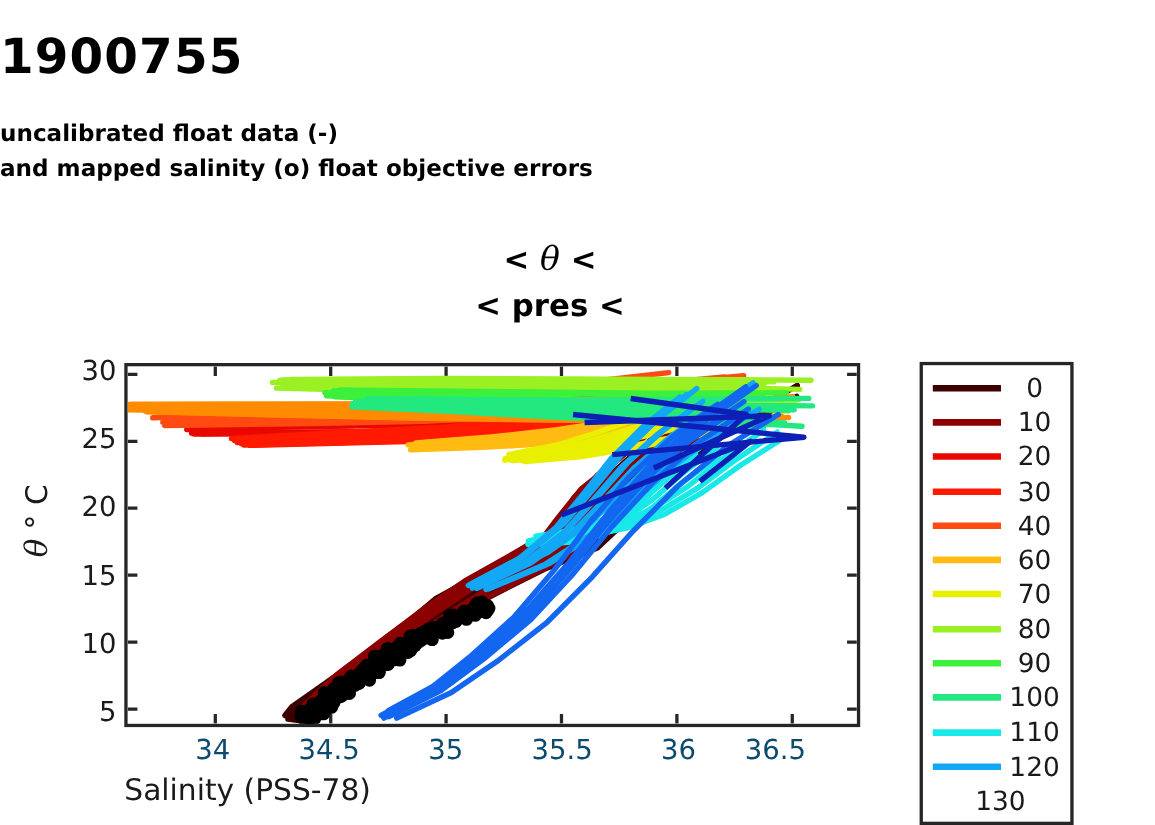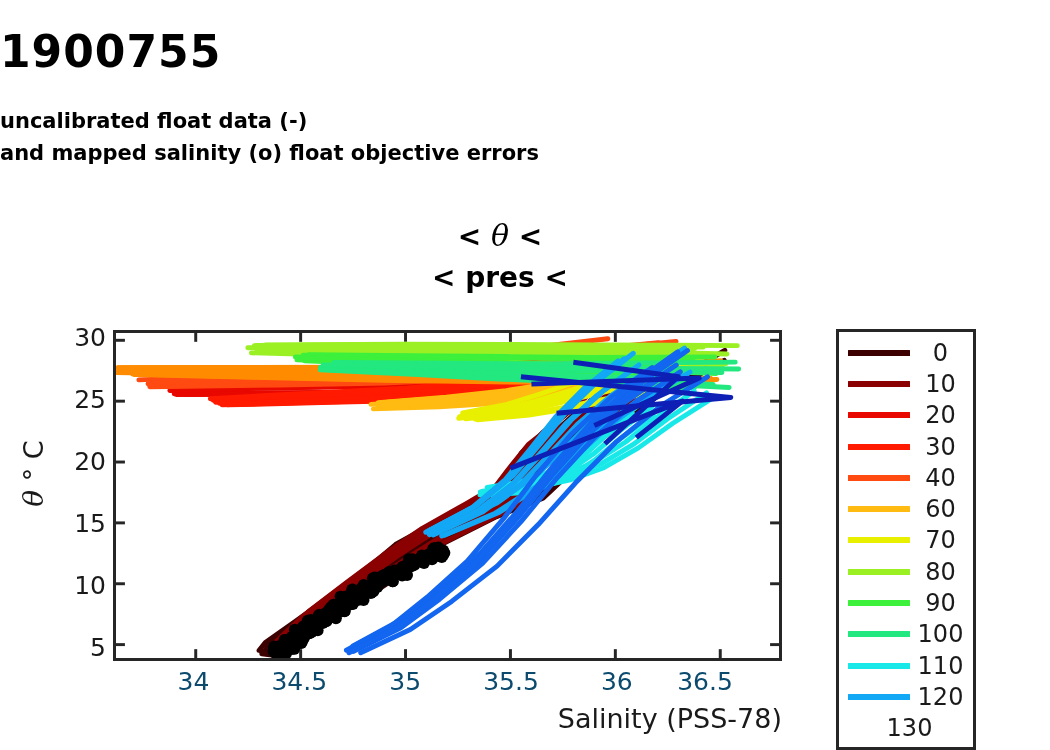--- a/index.html
+++ b/index.html
@@ -109,21 +109,21 @@
     left: 113px;
     top: 661px;
     width: 669px;
     height: 40px;
   }
   #xlabel {
     position: absolute;
     left: 113px;
     top: 703px;
     width: 669px;
-    text-align: right;
+    text-align: left;
     font-size: 27px;
     color: #1a1a1a;
   }
   #ylabel {
     position: absolute;
     left: -47px;
     top: 457px;
     width: 160px;
     text-align: center;
     font-size: 27px;

